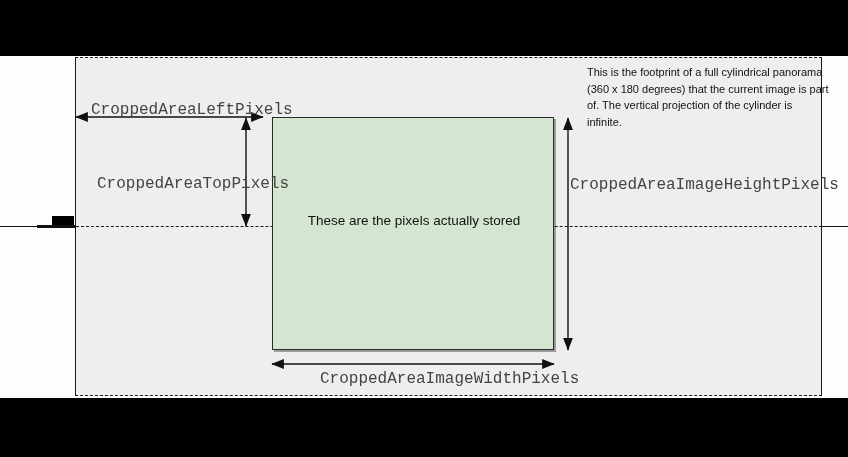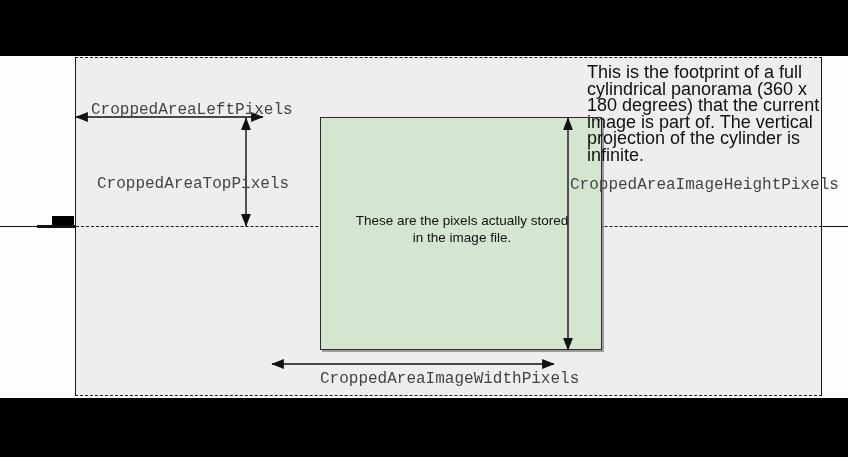--- a/index.html
+++ b/index.html
@@ -87,21 +87,20 @@
   .cropped-box {
     position: absolute;
     left: 272px;
     top: 117px;
     width: 282px;
     height: 233px;
     background: #d4e6d0;
     border: 1.5px solid #2b2b2b;
     box-sizing: border-box;
     box-shadow: 2px 2px 0 rgba(0,0,0,0.35);
-    margin-left: 48px;
   }
   .cropped-box-label {
     position: absolute;
     left: 0;
     top: 94px;
     width: 282px;
     text-align: center;
     font-size: 13.5px;
     line-height: 17px;
     color: #111111;
@@ -119,21 +118,21 @@
   .top-pixels-label   { left: 97px;  top: 175px; }
   .height-label       { left: 570px; top: 176px; }
   .width-label        { left: 320px; top: 370px; }
 
   
   .description {
     position: absolute;
     left: 587px;
     top: 64px;
     width: 242px;
-    font-size: 18px;
+    font-size: 11px;
     line-height: 16.5px;
     color: #111111;
   }
 
   
   .arrow-svg {
     position: absolute;
     left: 0;
     top: 0;
     width: 848px;
@@ -153,21 +152,20 @@
 
   <div class="horizon-solid-left"></div>
   <div class="horizon-solid-left-thick"></div>
   <div class="horizon-marker"></div>
   <div class="horizon-dashed"></div>
   <div class="horizon-solid-right"></div>
 
   <div class="cropped-box">
     <div class="cropped-box-label">
       <div>These are the pixels actually stored</div>
-      <div>in the image file.</div>
     </div>
   </div>
 
   <svg class="arrow-svg" viewBox="0 0 848 457">
     <defs>
       <marker id="ahead" markerWidth="9" markerHeight="7" refX="8.5" refY="3.5" orient="auto">
         <polygon points="0 0, 9 3.5, 0 7" fill="#111111"></polygon>
       </marker>
       <marker id="atail" markerWidth="9" markerHeight="7" refX="0.5" refY="3.5" orient="auto">
         <polygon points="9 0, 0 3.5, 9 7" fill="#111111"></polygon>

